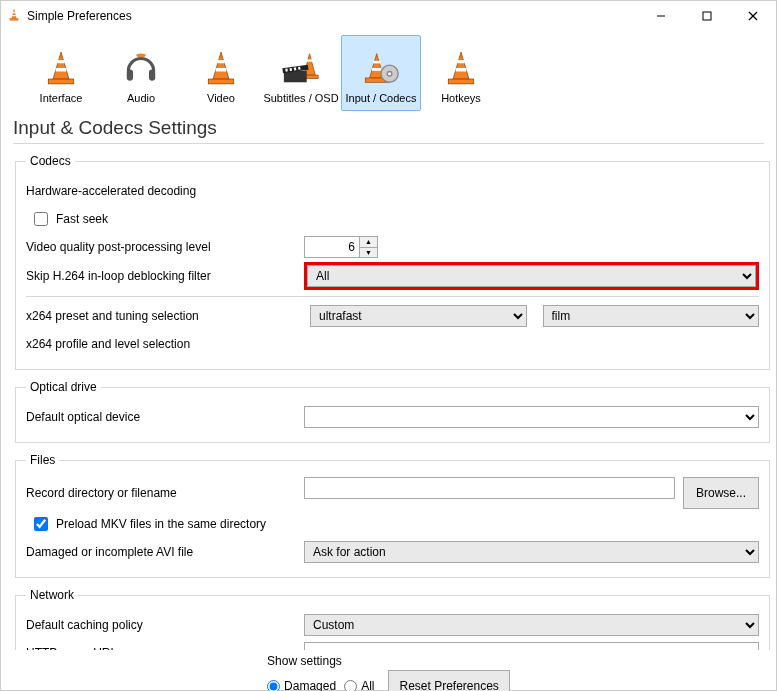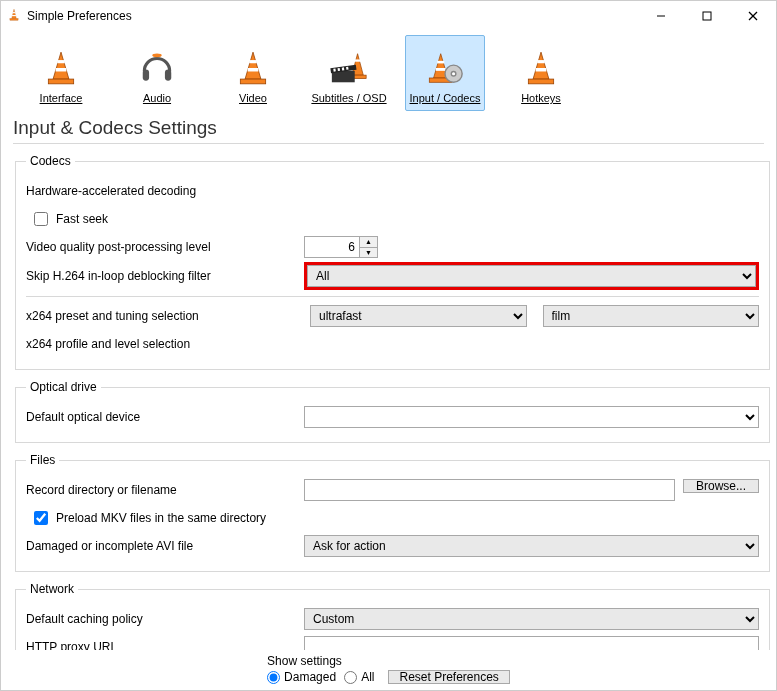--- a/index.html
+++ b/index.html
@@ -2,21 +2,21 @@
 <html><head>
 <meta charset="utf-8">
 <style>
   * { box-sizing: border-box; }
   html, body { margin:0; padding:0; font-family: "Segoe UI", Tahoma, sans-serif; font-size:12px; color:#000; background:#fff; }
   .window { width:777px; height:691px; position:relative; background:#fff; border:1px solid #ccc; display:flex; flex-direction:column; }
   .titlebar { height:30px; display:flex; align-items:center; padding:0 0 0 6px;gap:23px; }
   .titlebar .title { flex:1; display:flex; align-items:center; gap:6px; font-size:12px; }
   .wc { display:flex; }
   .wc div { width:46px; height:30px; display:flex; align-items:center; justify-content:center; }
-  .toolbar { display:flex; gap:16px; padding:4px 20px 0 20px;text-decoration:underline; }
+  .toolbar { display:flex; gap:0; padding:4px 20px 0 20px; }
   .tbtn { width:80px; height:76px; display:flex; flex-direction:column; align-items:center; justify-content:flex-end; gap:4px; border:1px solid transparent; border-radius:2px; padding-bottom:6px; cursor:default; }
   .tbtn.selected { background:#cde8ff; border:1px solid #7ab8e8; }
   .tbtn .ico { width:40px; height:40px; display:flex; align-items:center; justify-content:center; }
   .tbtn .lbl { font-size:11px; text-align:center; white-space:nowrap; }
   h1.section { font-size:19px; font-weight:400; margin:6px 12px 4px 12px; color:#333; }
   .hr { height:1px; background:#d8d8d8; margin:0 12px; }
   .scroll { flex:1; overflow-y:scroll; padding:6px 4px 6px 12px; position:relative; }
   fieldset { border:1px solid #d8d8d8; margin:4px 2px 10px 2px; padding:8px 10px 10px 10px; }
   legend { font-size:12px; color:#000; padding:0 4px; }
   .row { display:flex; align-items:center; min-height:26px; margin:2px 0; gap:8px; }
@@ -30,21 +30,21 @@
   .spin .btns { width:18px; display:flex; flex-direction:column; border-left:1px solid #a8a8a8; }
   .spin .btns div { flex:1; display:flex; align-items:center; justify-content:center; font-size:7px; background:#f0f0f0; }
   .spin .btns div:first-child { border-bottom:1px solid #a8a8a8; }
   .inner-hr { height:1px; background:#d8d8d8; margin:6px 0; }
   .pair { display:flex; gap:16px; flex:1;padding-left:6px; }
   .pair > * { flex:1; }
   .highlight { border:3px solid #e60000; padding:0; display:flex; }
   .highlight select { flex:1; height:22px; background:#e9e9e9; border:1px solid #a8a8a8; font-size:12px; padding:0 4px; }
   .chk { display:flex; align-items:center; gap:8px;padding-left:8px; }
   .chk input { width:14px; height:14px; margin:0; }
-  .btn { height:14px; min-width:76px; background:#e9e9e9; border:1px solid #a8a8a8; font-size:12px; padding:0 10px; display:inline-flex; align-items:center; justify-content:center; cursor:default; }
+  .btn { height:32px; min-width:76px; background:#e9e9e9; border:1px solid #a8a8a8; font-size:12px; padding:0 10px; display:inline-flex; align-items:center; justify-content:center; cursor:default; }
   .btn.primary { border:1px solid #0066cc; }
   .footer { height:40px; border-top:0; display:flex; align-items:center; padding:4px 12px 8px 12px; gap:10px;flex-direction:column; }
   .footer .left { display:flex; flex-direction:column; gap:2px; }
   .footer .spacer { flex:1; }
   .radio-row { display:flex; gap:8px; align-items:center; }
   .radio-row label { display:flex; align-items:center; gap:4px; font-size:12px; }
   .radio-row input { margin:0; }
   .show-label { font-size:12px; }
   ::-webkit-scrollbar { width:16px; }
   ::-webkit-scrollbar-track { background:#f0f0f0; }

